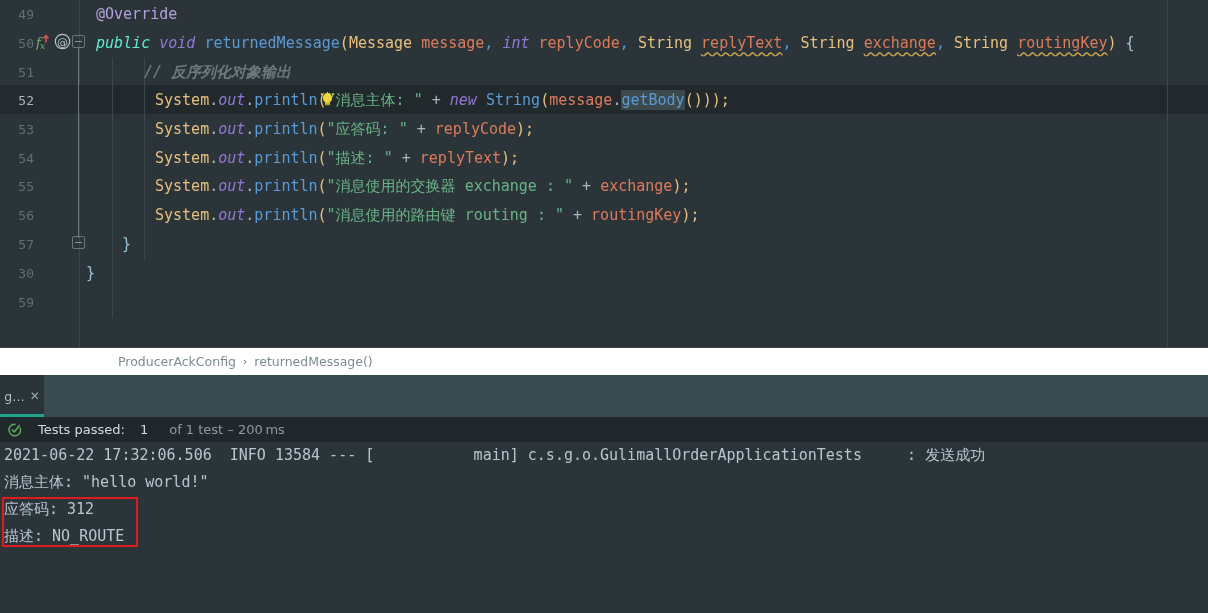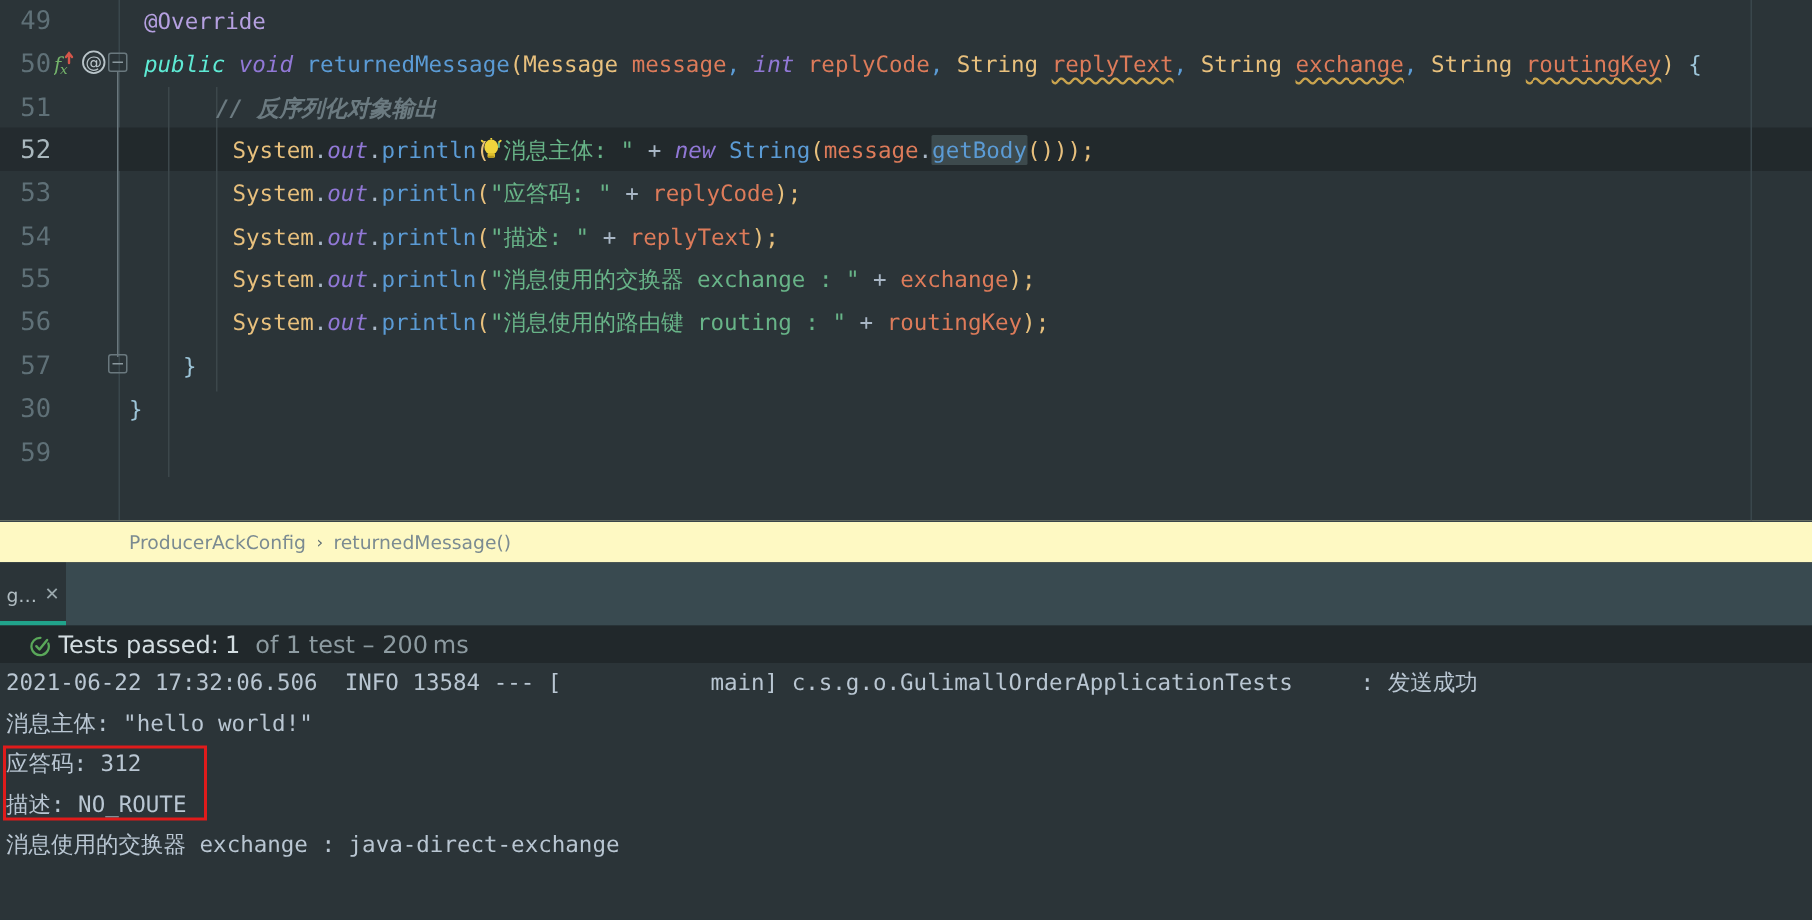--- a/index.html
+++ b/index.html
@@ -55,21 +55,21 @@
     background: #242b2f;
     z-index: 3;
   }
 
   .lnum {
     position: absolute;
     left: 0;
     width: 34px;
     text-align: right;
     font-family: "DejaVu Sans Mono", monospace;
-    font-size: 17px;
+    font-size: 13px;
     color: #5f7077;
     line-height: 29px;
     z-index: 4;
   }
   .lnum.current { color: #a9b7bd; }
 
   .codeline {
     position: absolute;
     left: 96px;
     white-space: pre;
@@ -170,29 +170,29 @@
     width: 1px; height: 347px;
     background: #3a474c;
     z-index: 1;
   }
 
   
   .breadcrumb-bar {
     position: absolute;
     left: 0; top: 347px;
     width: 1208px; height: 28px;
-    background: #fef9c3;
+    background: #ffffff;
     border-top: 1px solid #394549;
     box-sizing: border-box;
     display: flex;
     align-items: center;
     font-family: "DejaVu Sans", sans-serif;
     font-size: 12.5px;
     color: #7b8b91;
-    padding-left: 86px;
+    padding-left: 118px;
   }
   .bc-sep {
     margin: 0 7px;
     color: #5e6e74;
     font-size: 11px;
   }
 
   
   .runpanel {
     position: absolute;
@@ -230,24 +230,25 @@
     font-size: 12px;
     color: #9aa7ac;
   }
 
   .testbar {
     position: relative;
     width: 1208px; height: 25px;
     background: #21282b;
     display: flex;
     align-items: center;
-    padding-left: 20px;
+    padding-left: 8px;
     font-family: "DejaVu Sans", sans-serif;
-    font-size: 16px;
-    box-sizing: border-box;
+    font-size: 13px;
+    box-sizing: border-box;
+    gap: 11px;
   }
   .testbar .lbl { color: #d3dde1; }
   .testbar .num { color: #d3dde1; margin-left: 4px; }
   .testbar .dim { color: #8d9ba1; margin-left: 10px; }
   .test-icon {
     width: 14px; height: 14px;
     margin-right: 5px;
     flex: 0 0 auto;
   }
 
@@ -383,19 +384,18 @@
       <span class="lbl">Tests passed:</span>
       <span class="num">1</span>
       <span class="dim">of 1 test – 200 ms</span>
     </div>
 
     <div class="console">
       <div class="cline cjk" style="top:4px">2021-06-22 17:32:06.506  INFO 13584 --- [           main] c.s.g.o.GulimallOrderApplicationTests     : 发送成功</div>
       <div class="cline cjk" style="top:31px">消息主体: "hello world!"</div>
       <div class="cline cjk" style="top:58px">应答码: 312</div>
       <div class="cline cjk" style="top:85px">描述: NO_ROUTE</div>
-      <div class="cline cjk" style="top:112px">消息使用的交换器 exchange : java-direct-exchange</div>
     </div>
   </div>
 
   <div class="redbox"></div>
 
 </div>
 
 </body></html>

